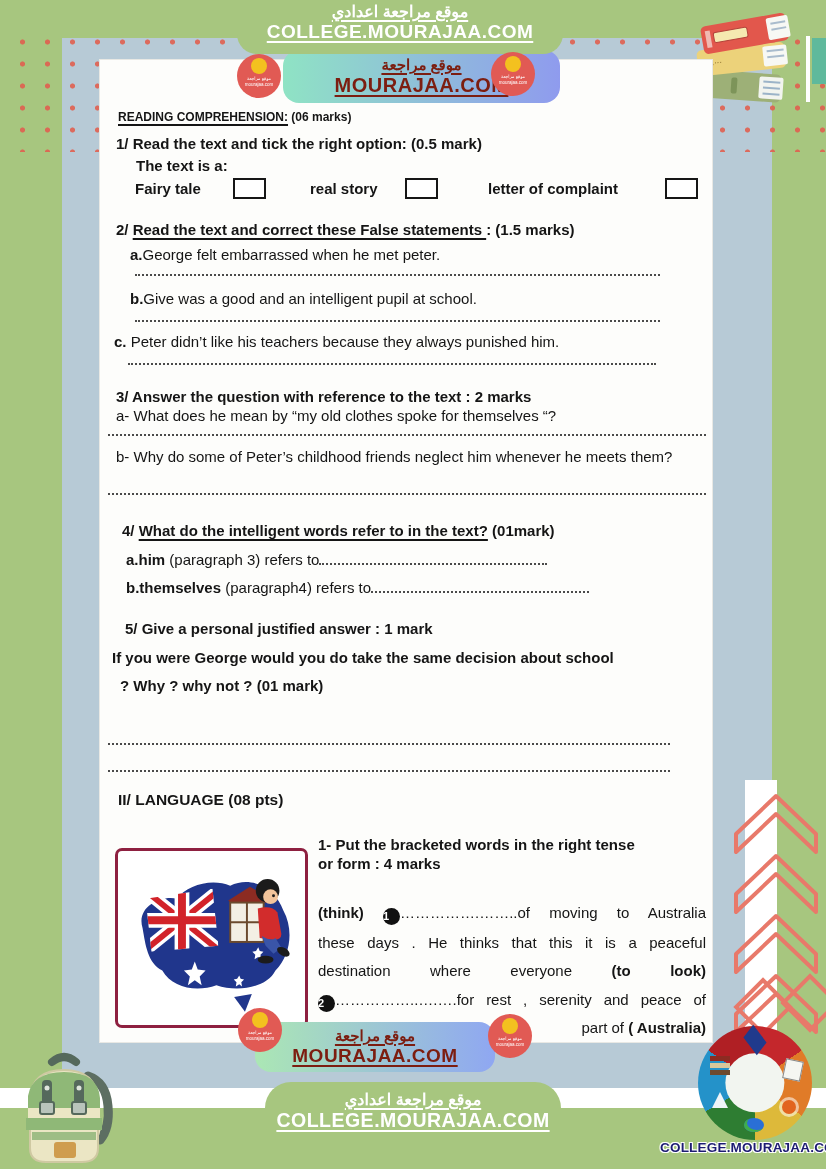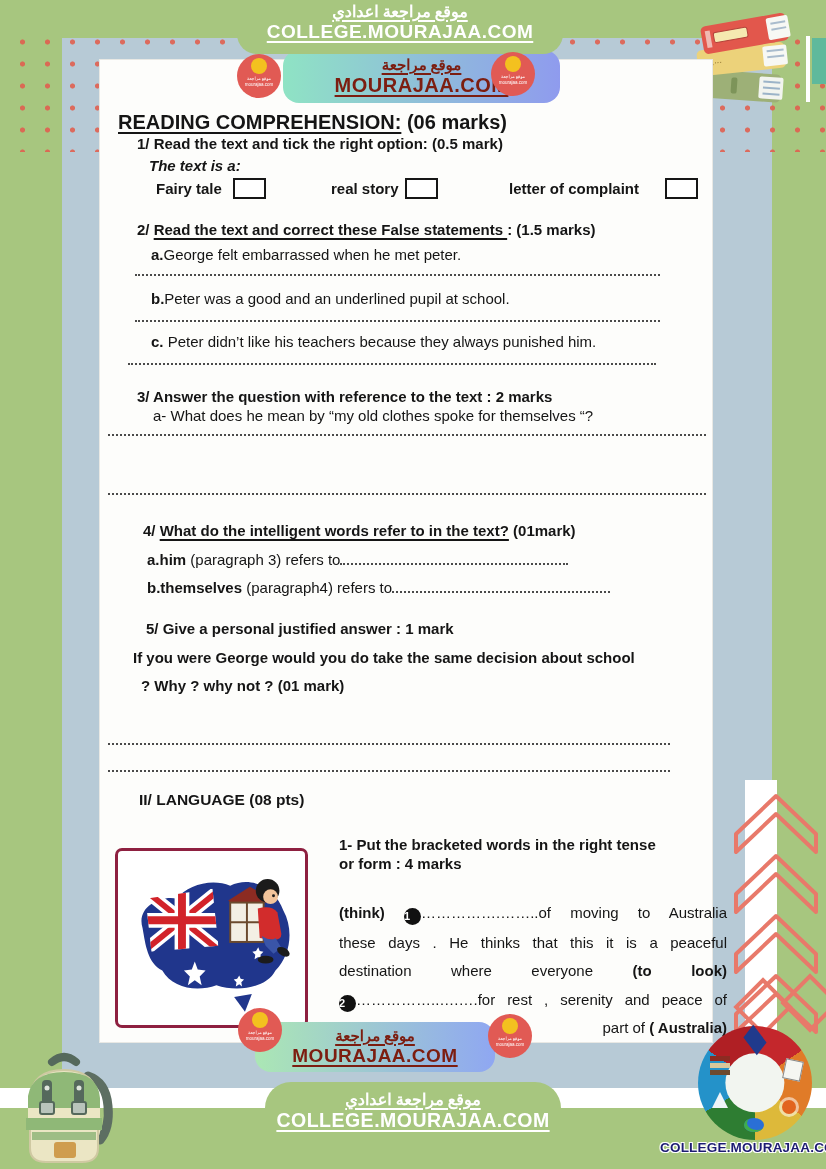--- a/index.html
+++ b/index.html
@@ -1,27 +1,27 @@
 <!DOCTYPE html>
 <html><head>
 <meta charset="utf-8">
 <style>
   html,body{margin:0;padding:0;}
   body{font-family:"Liberation Sans","DejaVu Sans",sans-serif;}
   .stage{position:relative;width:826px;height:1169px;overflow:hidden;background:#a7c67f;}
   .abs{position:absolute;}
-  .ar{font-family:Liberation Serif, serif;direction:rtl;}
+  .ar{font-family:Liberation Sans, sans-serif;direction:rtl;}
   .dotsbg{background-image:radial-gradient(circle,rgba(224,96,80,.9) 2.2px,transparent 2.9px);background-size:25px 22px;background-position:10px 9px;}
   .mat{background:#b7cad6;}
   .page{background:#fdfdfb;box-shadow:0 0 0 1px #e8e8e4;color:#151515;}
   .page *{line-height:1.25;}
   .b{font-weight:700;}
   .u{text-decoration:underline;text-decoration-thickness:2px;text-underline-offset:3px;}
-  .t15{font-size:15px;margin-left:21px;}
-  .t16{font-size:20px;}
+  .t15{font-size:15px;}
+  .t16{font-size:12px;}
   .dotline{border-bottom:2px dotted #4a4a4a;height:2px;}
   .dotfill{display:inline-block;border-bottom:2px dotted #4a4a4a;height:11px;vertical-align:baseline;}
   .cbox{display:inline-block;width:29px;height:17px;border:2px solid #161616;background:#fff;vertical-align:middle;}
   .gbanner{border-radius:16px;display:flex;flex-direction:column;align-items:center;justify-content:center;text-align:center;}
   .maroon{color:#7c1d10;font-weight:700;}
   .wm-white{color:#ffffff;font-weight:700;text-align:center;}
   .logo{width:44px;height:44px;border-radius:50%;background:#e15a54;display:flex;flex-direction:column;align-items:center;padding-top:4px;box-sizing:border-box;}
   .logo .yell{width:16px;height:16px;border-radius:50%;background:#f3c11f;}
   .logo .tiny{font-size:4.5px;color:#fff;margin-top:2px;text-align:center;line-height:1.3;}
   .jline{text-align:justify;text-align-last:justify;}
@@ -91,42 +91,43 @@
     </svg>
   </div>
   <div class="abs" style="left:806px;top:36px;width:4px;height:66px;background:#fff;"></div>
   <div class="abs" style="left:812px;top:38px;width:14px;height:46px;background:#5fb99c;"></div>
 
   <div class="abs page" style="left:100px;top:60px;width:612px;height:982px;z-index:2;">
 
     <div class="abs t16 b" style="left:18px;top:50px;"><span class="u">READING COMPREHENSION:</span><span> (06 marks)</span></div>
 
     <div class="abs t15 b" style="left:16px;top:75px;">1/ Read the text and tick the right option: (0.5 mark)</div>
-    <div class="abs t15 b" style="left:28px;top:97px;font-style:italic;">The text is a:</div>
+    <div class="abs t15 b" style="left:36px;top:97px;">The text is a:</div>
     <div class="abs t15 b" style="left:35px;top:120px;">Fairy tale</div>
     <span class="abs cbox" style="left:133px;top:118px;"></span>
     <div class="abs t15 b" style="left:210px;top:120px;">real story</div>
     <span class="abs cbox" style="left:305px;top:118px;"></span>
     <div class="abs t15 b" style="left:388px;top:120px;">letter of complaint</div>
     <span class="abs cbox" style="left:565px;top:118px;"></span>
 
     <div class="abs t15 b" style="left:16px;top:161px;"><span>2/ </span><span class="u">Read the text and correct these False statements </span><span>: (1.5 marks)</span></div>
 
     <div class="abs t15" style="left:30px;top:186px;"><span class="b">a.</span><span>George  felt embarrassed when he met peter.</span></div>
     <div class="abs dotline" style="left:35px;top:212px;width:525px;"></div>
 
-    <div class="abs t15" style="left:30px;top:230px;"><span class="b">b.</span><span>Peter was a good and an underlined pupil at school.</span></div>
+    <div class="abs t15" style="left:30px;top:230px;"><span class="b">b.</span><span>Give was a good and an intelligent pupil at school.</span></div>
     <div class="abs dotline" style="left:35px;top:258px;width:525px;"></div>
 
-    <div class="abs t15" style="left:30px;top:273px;"><span class="b">c.</span> <span>Peter didn’t like his teachers because they always punished him.</span></div>
+    <div class="abs t15" style="left:14px;top:273px;"><span class="b">c.</span> <span>Peter didn’t like his teachers because they always punished him.</span></div>
     <div class="abs dotline" style="left:28px;top:301px;width:528px;"></div>
 
     <div class="abs t15 b" style="left:16px;top:328px;">3/ Answer the question with reference to the text : 2 marks</div>
-    <div class="abs t15" style="left:32px;top:347px;">a- What does he mean by “my old clothes spoke for themselves “?</div>
+    <div class="abs t15" style="left:16px;top:347px;">a- What does he mean by “my old clothes spoke for themselves “?</div>
     <div class="abs dotline" style="left:8px;top:372px;width:598px;"></div>
+    <div class="abs t15" style="left:16px;top:388px;width:568px;">b- Why do some of Peter’s childhood friends neglect him whenever he meets them?</div>
     <div class="abs dotline" style="left:8px;top:431px;width:598px;"></div>
 
     <div class="abs t15 b" style="left:22px;top:462px;"><span>4/ </span><span class="u">What do the intelligent words refer to in the text?</span><span> (01mark)</span></div>
     <div class="abs t15" style="left:26px;top:491px;"><span class="b">a.him</span><span> (paragraph 3) refers to</span><span class="dotfill" style="width:228px;"></span></div>
     <div class="abs t15" style="left:26px;top:519px;"><span class="b">b.themselves</span><span>  (paragraph4) refers to</span><span class="dotfill" style="width:218px;"></span></div>
 
     <div class="abs t15 b" style="left:25px;top:560px;">5/ Give a personal justified answer : 1 mark</div>
     <div class="abs t15 b" style="left:12px;top:589px;">If you were George would you do take the same decision about school</div>
     <div class="abs t15 b" style="left:20px;top:617px;">? Why ? why not ? (01 mark)</div>
 

